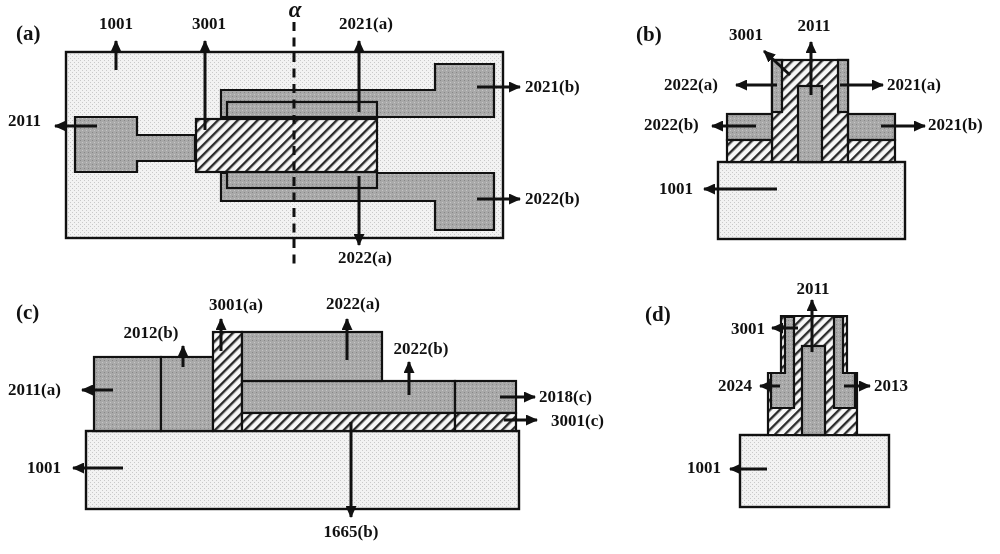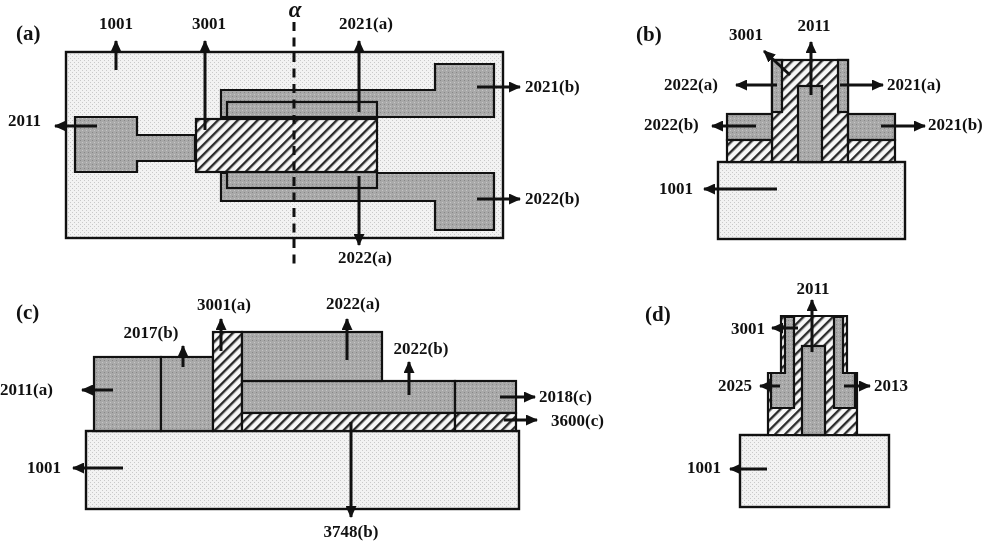--- a/index.html
+++ b/index.html
@@ -132,30 +132,30 @@
   <div class="ref ptag" style="left:636px;top:23px">(b)</div>
   <div class="ref ctr" style="left:746px;top:26px">3001</div>
   <div class="ref ctr" style="left:814px;top:17px">2011</div>
   <div class="ref" style="left:664px;top:76px">2022(a)</div>
   <div class="ref" style="left:887px;top:76px">2021(a)</div>
   <div class="ref" style="left:644px;top:116px">2022(b)</div>
   <div class="ref" style="left:928px;top:116px">2021(b)</div>
   <div class="ref" style="left:659px;top:180px">1001</div>
 
   <div class="ref ptag" style="left:16px;top:301px">(c)</div>
-  <div class="ref ctr" style="left:224px;top:296px">3001(a)</div>
-  <div class="ref ctr" style="left:151px;top:324px">2017(b)</div>
+  <div class="ref ctr" style="left:236px;top:296px">3001(a)</div>
+  <div class="ref ctr" style="left:151px;top:324px">2012(b)</div>
   <div class="ref ctr" style="left:353px;top:295px">2022(a)</div>
   <div class="ref ctr" style="left:421px;top:340px">2022(b)</div>
-  <div class="ref" style="left:0;top:381px">2011(a)</div>
+  <div class="ref" style="left:8px;top:381px">2011(a)</div>
   <div class="ref" style="left:539px;top:388px">2018(c)</div>
-  <div class="ref" style="left:551px;top:412px">3600(c)</div>
+  <div class="ref" style="left:551px;top:412px">3001(c)</div>
   <div class="ref" style="left:27px;top:459px">1001</div>
-  <div class="ref ctr" style="left:351px;top:523px">3748(b)</div>
+  <div class="ref ctr" style="left:351px;top:523px">1665(b)</div>
 
   <div class="ref ptag" style="left:645px;top:303px">(d)</div>
   <div class="ref ctr" style="left:813px;top:280px">2011</div>
   <div class="ref" style="left:731px;top:320px">3001</div>
-  <div class="ref" style="left:718px;top:377px">2025</div>
+  <div class="ref" style="left:718px;top:377px">2024</div>
   <div class="ref" style="left:874px;top:377px">2013</div>
   <div class="ref" style="left:687px;top:459px">1001</div>
 
 </div>
 
 </body></html>

